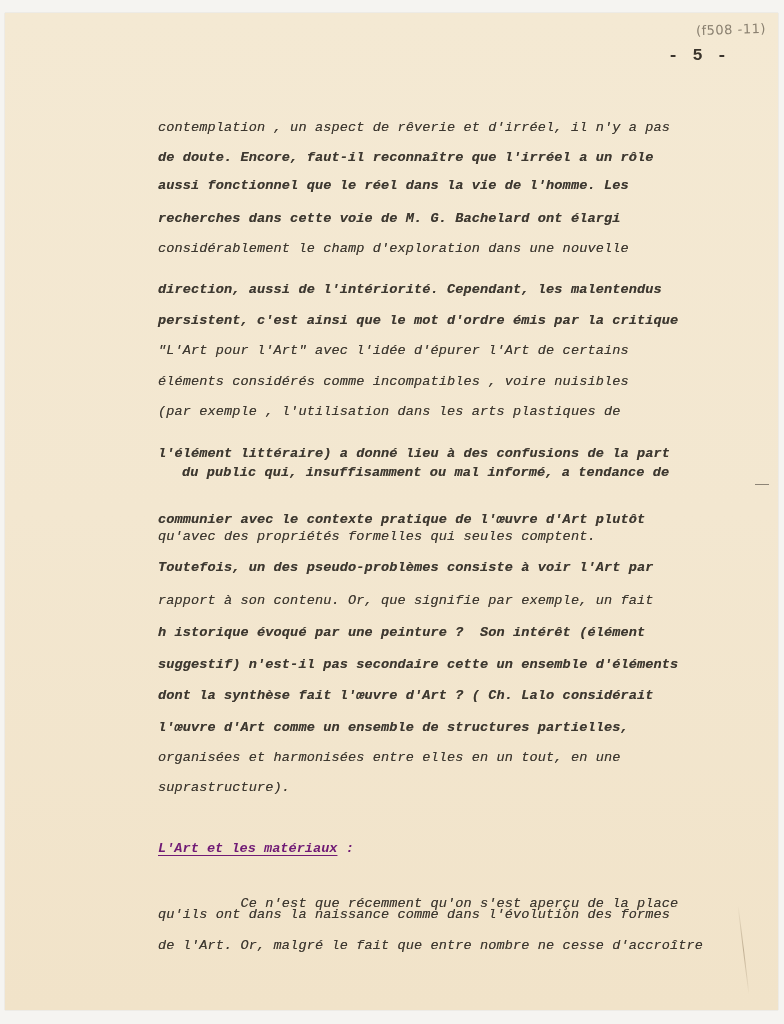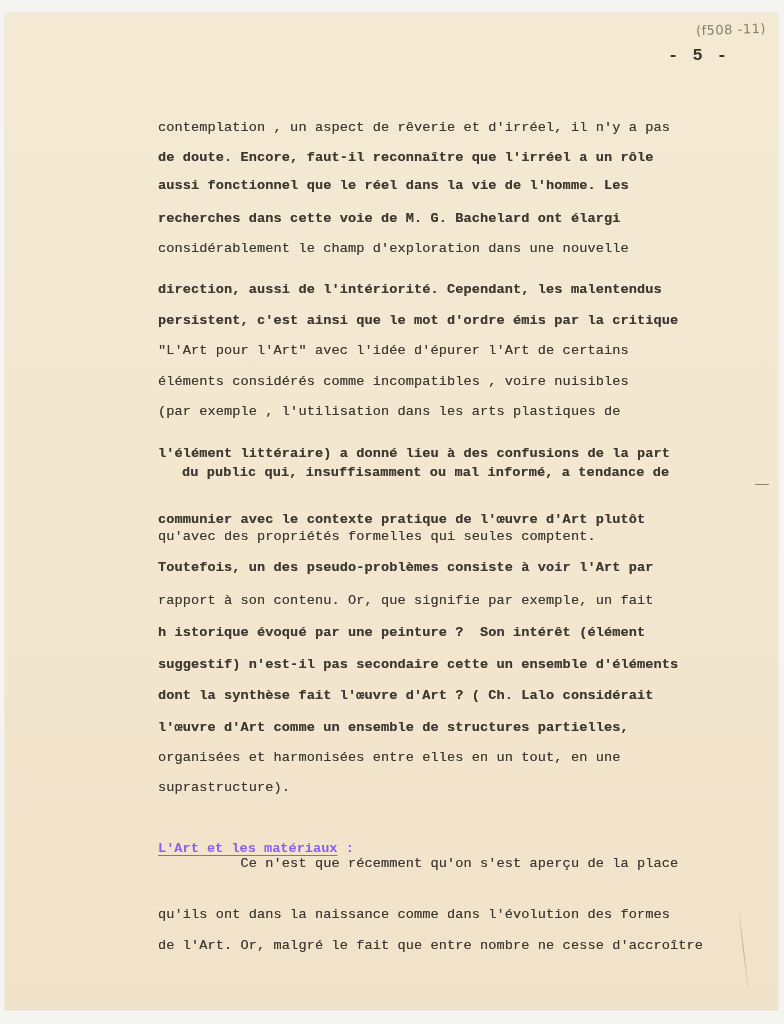--- a/index.html
+++ b/index.html
@@ -41,31 +41,33 @@
     }
     .line {
       position: absolute;
       left: 158px;
       white-space: pre;
       font-family: "Liberation Mono", "DejaVu Sans Mono", monospace;
       font-size: 13.6px;
       color: #3d3830;
       letter-spacing: 0.1px;
       text-shadow: 0 0 0.6px rgba(40,35,28,0.55);
+      font-style: italic;
     }
     .bold { font-weight: bold; }
     .heading {
       position: absolute;
       left: 158px;
       top: 841px;
       font-family: "Liberation Mono", "DejaVu Sans Mono", monospace;
       font-size: 13.6px;
-      color: #8b5cf6;
+      color: #701a75;
       font-weight: bold;
       white-space: pre;
+      font-style: italic;
     }
     .heading .ul {
       text-decoration: underline;
       text-underline-offset: 3px;
     }
     .dash-mark {
       position: absolute;
       left: 755px;
       top: 484px;
       width: 14px;
@@ -106,21 +108,21 @@
     <div class="line bold" style="top: 496px; margin-top: 16px;">communier avec le contexte pratique de l'œuvre d'Art plutôt</div>
     <div class="line" style="top: 529px;">qu'avec des propriétés formelles qui seules comptent.</div>
     <div class="line bold" style="top: 560px;">Toutefois, un des pseudo-problèmes consiste à voir l'Art par</div>
     <div class="line" style="top: 593px;">rapport à son contenu. Or, que signifie par exemple, un fait</div>
     <div class="line bold" style="top: 625px;">h istorique évoqué par une peinture ?  Son intérêt (élément</div>
     <div class="line bold" style="top: 657px;">suggestif) n'est-il pas secondaire cette un ensemble d'éléments</div>
     <div class="line bold" style="top: 688px;">dont la synthèse fait l'œuvre d'Art ? ( Ch. Lalo considérait</div>
     <div class="line bold" style="top: 720px;">l'œuvre d'Art comme un ensemble de structures partielles,</div>
     <div class="line" style="top: 750px;">organisées et harmonisées entre elles en un tout, en une</div>
     <div class="line" style="top: 780px;">suprastructure).</div>
-    <div class="line" style="top: 856px;">          Ce n'est que récemment qu'on s'est aperçu de la place</div>
+    <div class="line" style="top: 896px;">          Ce n'est que récemment qu'on s'est aperçu de la place</div>
     <div class="line" style="top: 907px;">qu'ils ont dans la naissance comme dans l'évolution des formes</div>
     <div class="line" style="top: 938px;">de l'Art. Or, malgré le fait que entre nombre ne cesse d'accroître</div>
   </div>
 
 <div class="dash-mark"></div>
 <div class="crease"></div>
 
 <div class="heading"><span class="ul">L'Art et les matériaux</span><span> :</span></div>
 
 </body></html>

